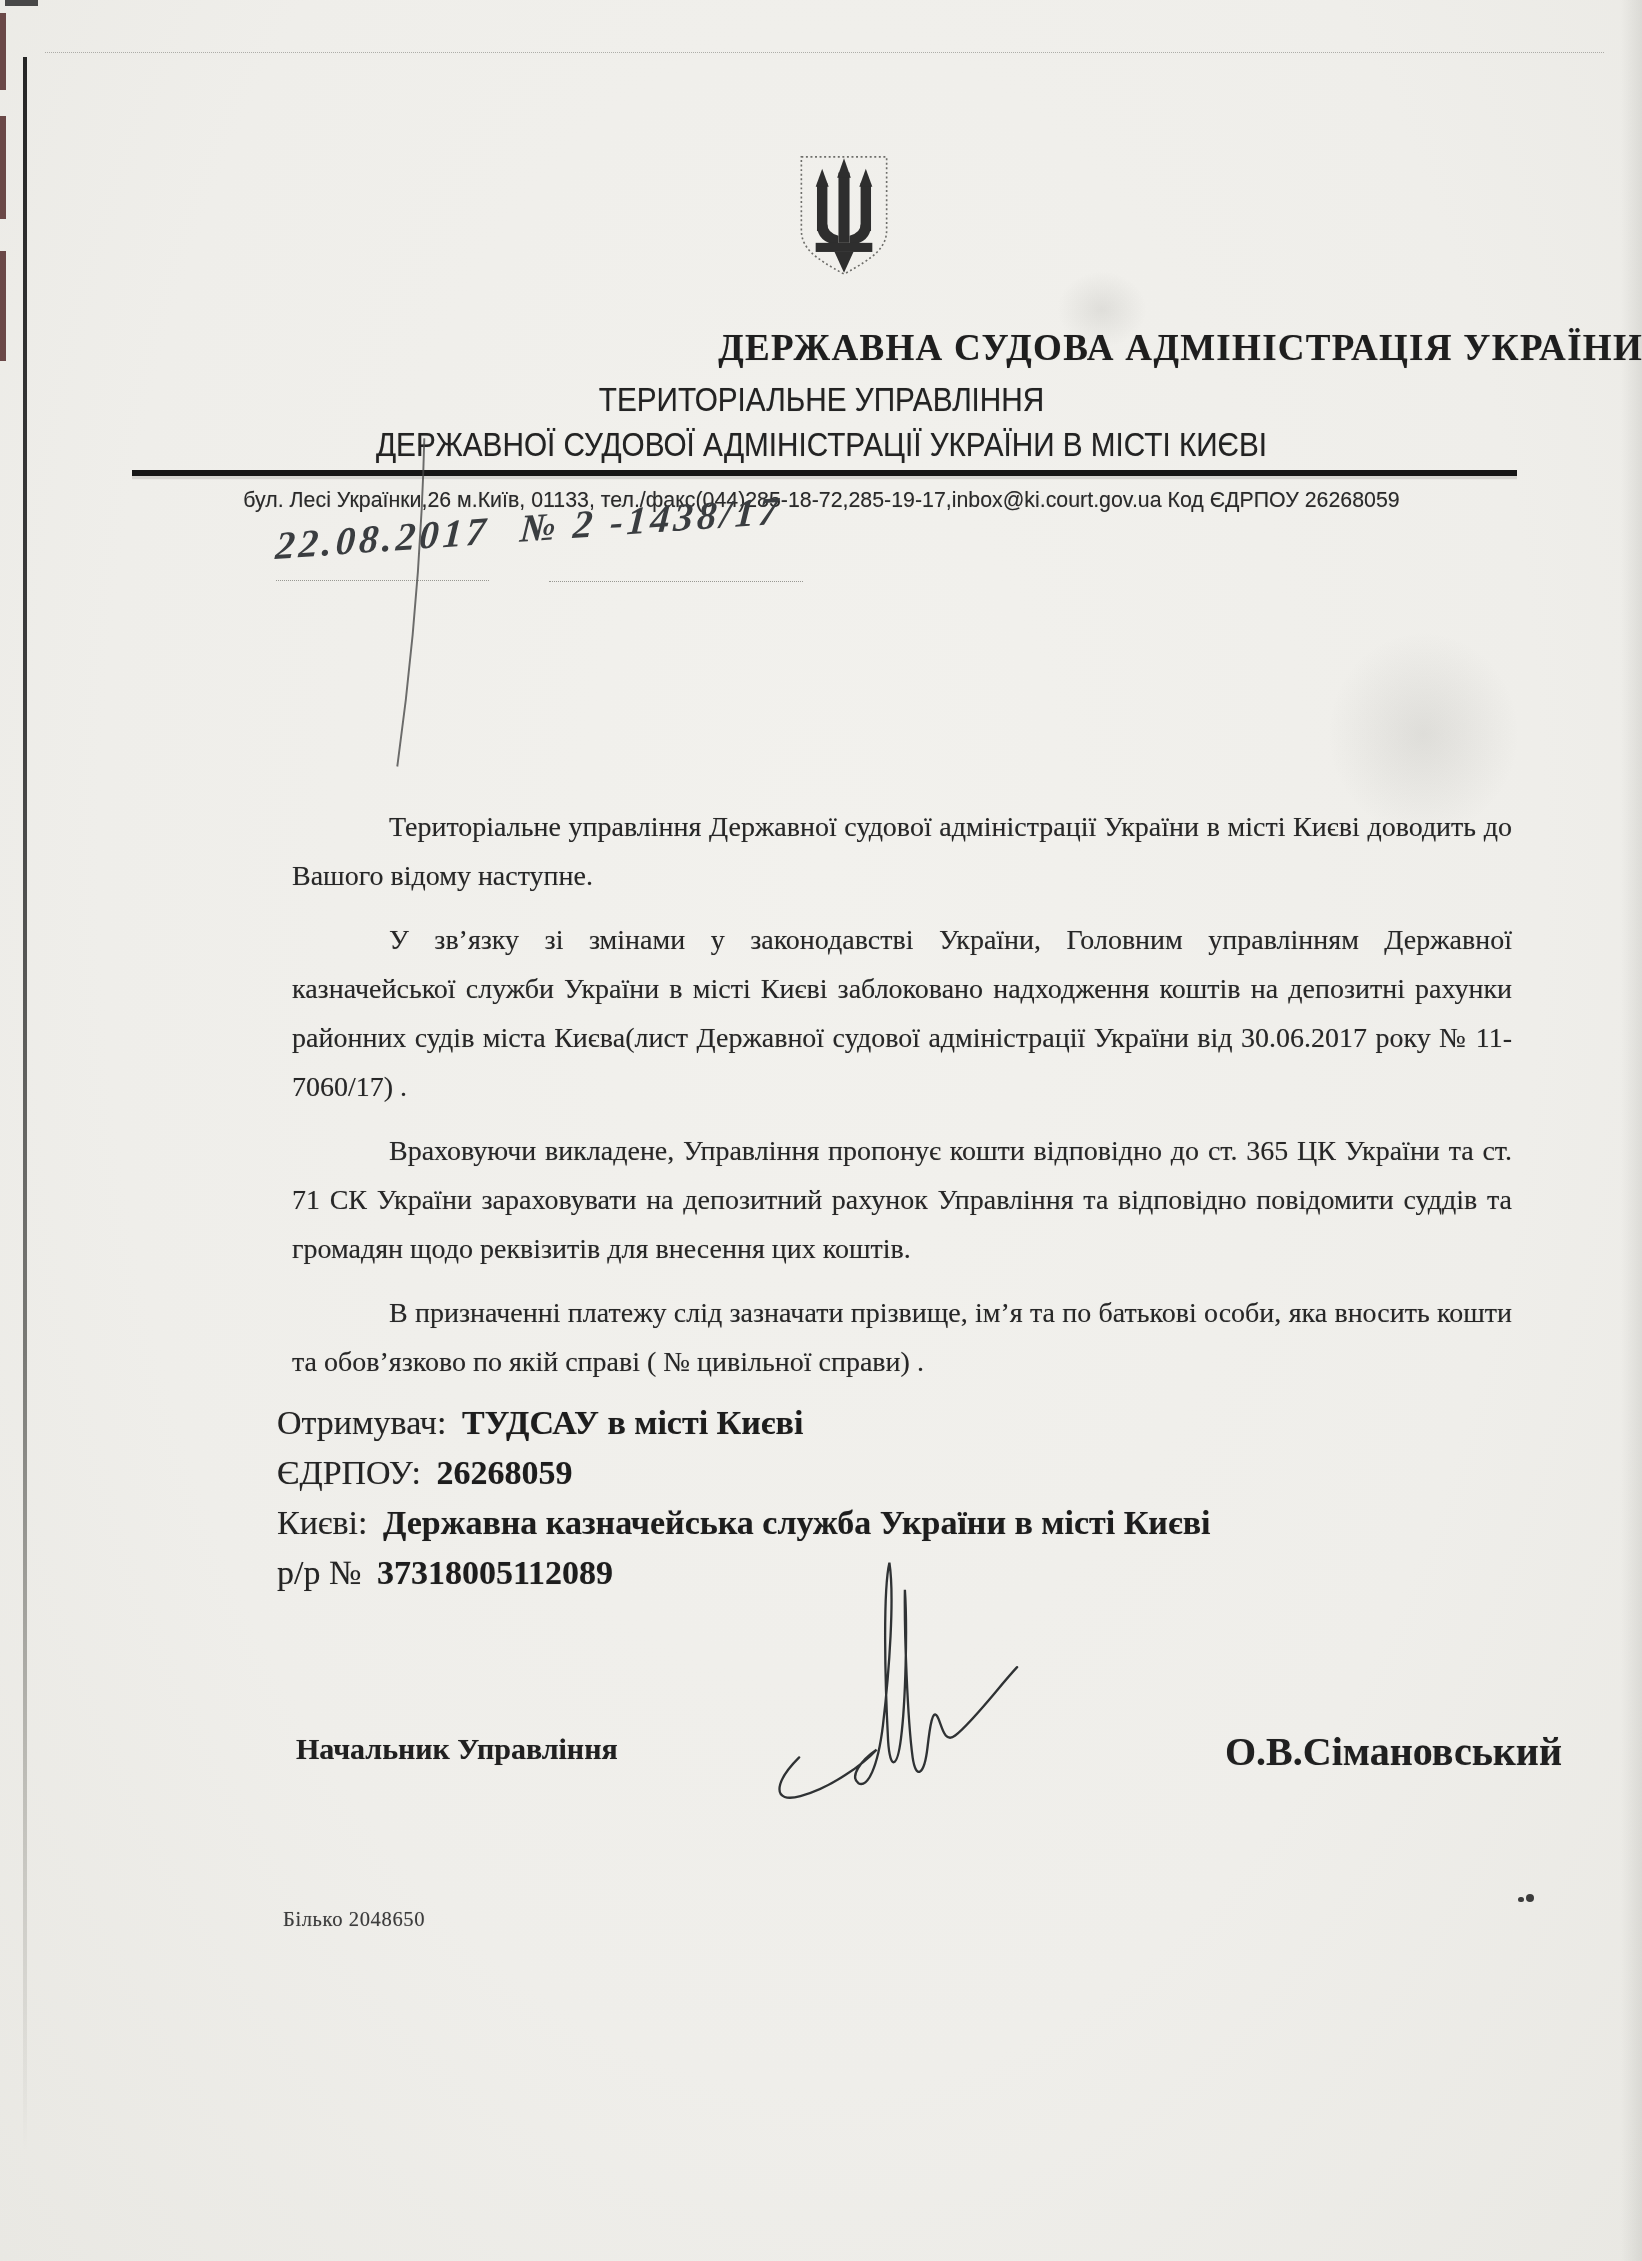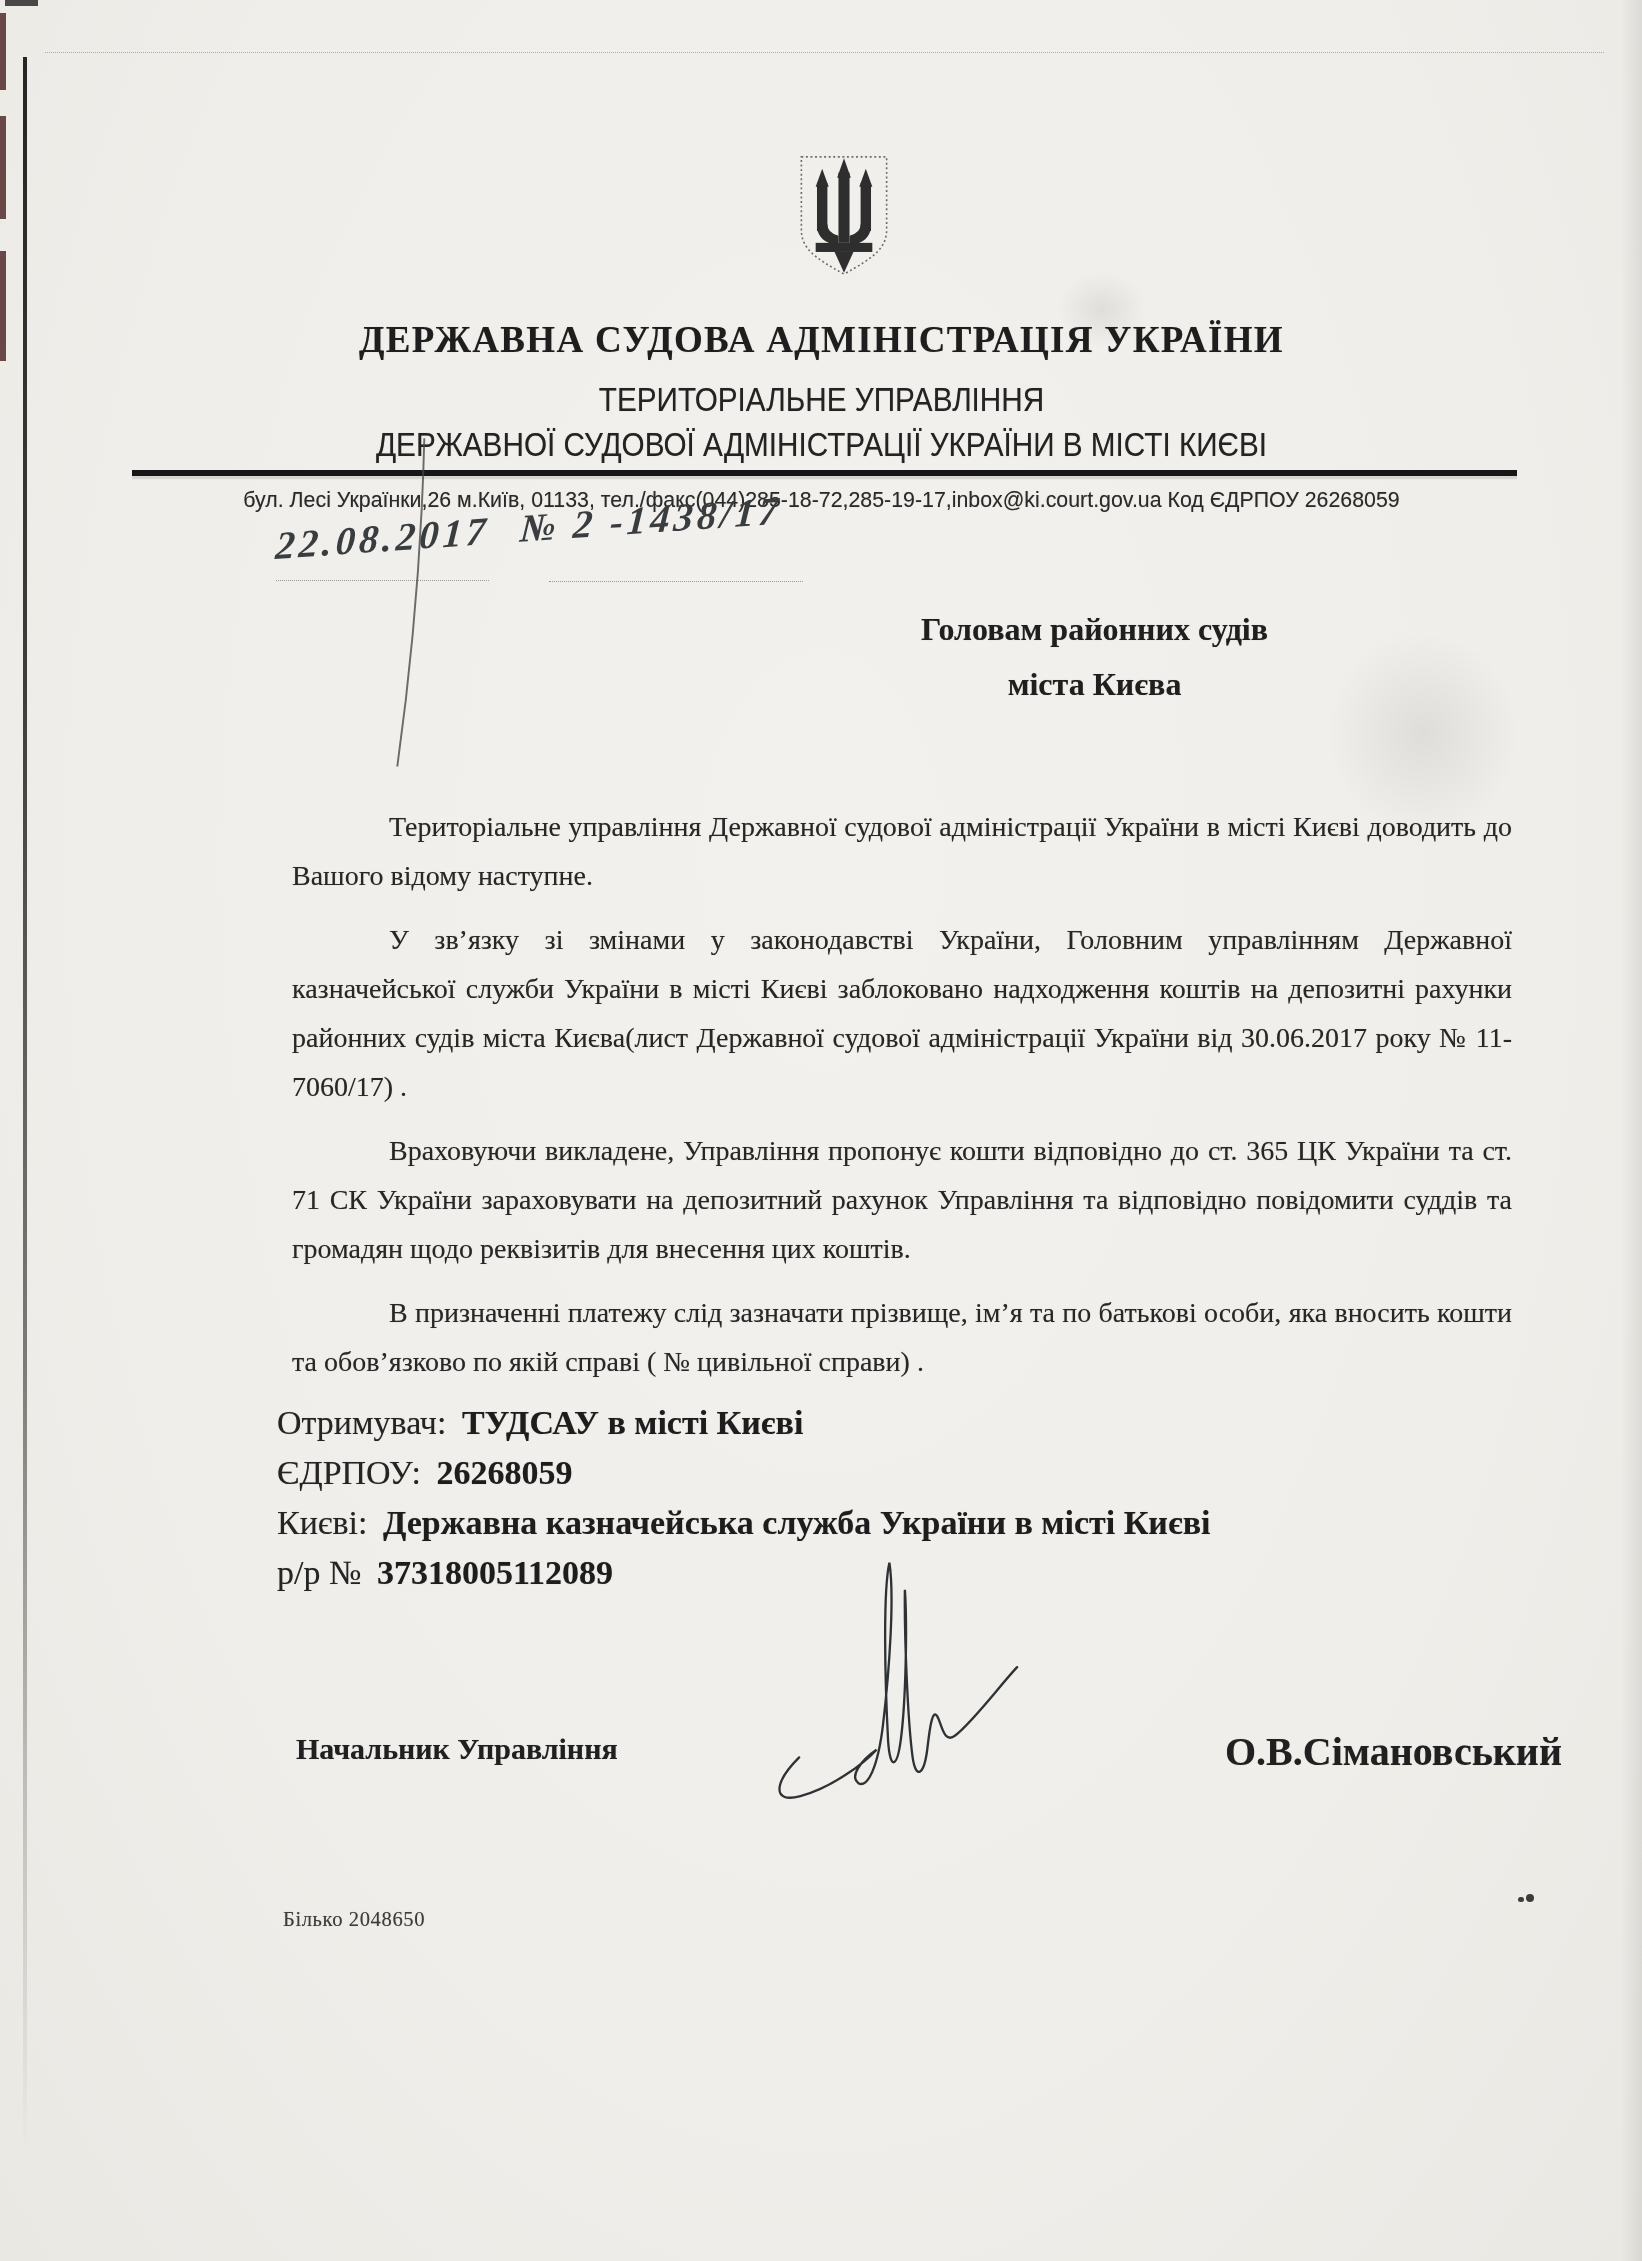--- a/index.html
+++ b/index.html
@@ -29,21 +29,21 @@
   }
   .smudge{
     position:absolute;border-radius:50%;
     background:radial-gradient(ellipse, rgba(70,70,65,.10), transparent 70%);
   }
   .ink-speck{position:absolute;width:17px;height:10.3px;}
   .ink-speck i{position:absolute;display:block;background:#3c3c3c;border-radius:50%;}
   
   .emblem{position:absolute;left:797px;top:153px;width:94px;height:125px;}
   .org1{
-    position:absolute;left:0;right:0;top:318px;text-align:center;
+    position:absolute;left:0;right:0;top:326px;text-align:right;
     font-weight:700;font-size:37px;letter-spacing:1.3px;color:#1e1e1e;
   }
   .orgsans{
     position:absolute;left:0;right:0;text-align:center;
     font-family:"Liberation Sans", sans-serif;font-weight:400;
     font-size:33px;color:#232323;transform:scaleX(.9);transform-origin:center;
   }
   .org2{top:381px;}
   .org3{top:426px;}
   .rule{
@@ -132,24 +132,20 @@
   <div class="handwriting">
     <span>22.08.2017</span>
     <span class="num">№ 2 -1438/17</span>
   </div>
   <div class="hw-underline u1"></div>
   <div class="hw-underline u2"></div>
   <svg class="pen-stroke" viewBox="0 0 150 525">
     <path d="M98 8 Q92 260 56 518" fill="none" stroke="#454545" stroke-width="3" opacity=".78"></path>
   </svg>
 
-  <div class="addressee txt">
-    <div>Головам районних судів</div>
-    <div>міста Києва</div>
-  </div>
 
   <div class="bodytext txt">
     <p>Територіальне управління Державної судової адміністрації України в місті Києві доводить до Вашого відому наступне.</p>
     <p>У зв’язку зі змінами у законодавстві України, Головним управлінням Державної казначейської служби України в місті Києві заблоковано надходження коштів на депозитні рахунки районних судів міста Києва(лист Державної судової адміністрації України від 30.06.2017 року № 11-7060/17) .</p>
     <p>Враховуючи викладене, Управління пропонує кошти відповідно до ст. 365 ЦК України та ст. 71 СК України зараховувати на депозитний рахунок Управління та відповідно повідомити суддів та громадян щодо реквізитів для внесення цих коштів.</p>
     <p>В призначенні платежу слід зазначати прізвище, ім’я та по батькові особи, яка вносить кошти та обов’язково по якій справі ( № цивільної справи) .</p>
   </div>
 
   <div class="requisites txt">
     <div class="req-row">

